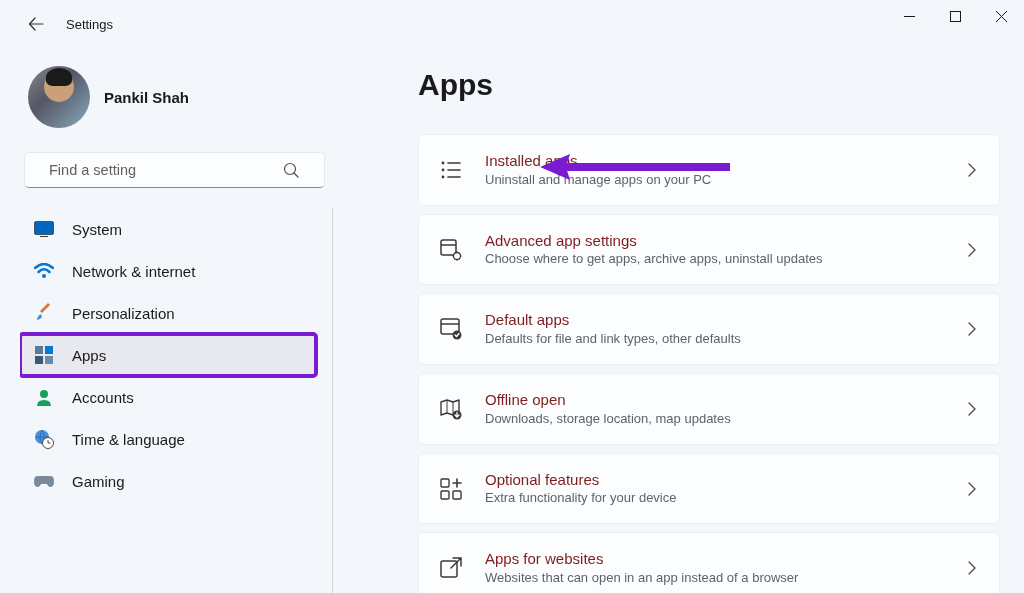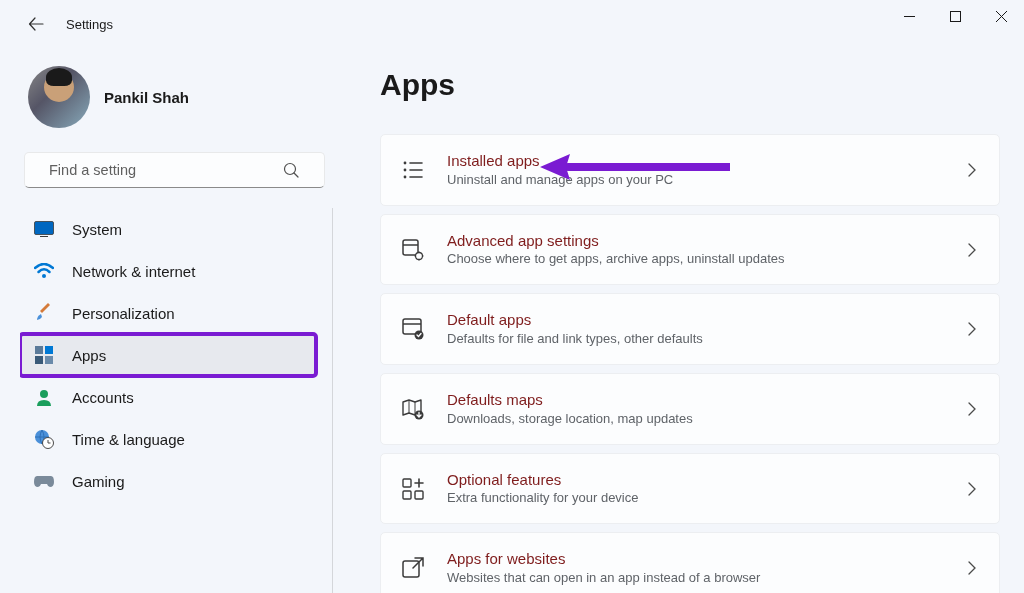--- a/index.html
+++ b/index.html
@@ -4,21 +4,21 @@
 <style>
 * { margin: 0; padding: 0; box-sizing: border-box; font-family: "Segoe UI", -apple-system, sans-serif; }
 body { width: 1024px; height: 593px; background: #f3f6fb; overflow: hidden; position: relative; }
 
 .titlebar { height: 48px; display: flex; align-items: center; padding-left: 18px; text-align: right; }
 .back-btn { width: 36px; height: 36px; display: flex; align-items: center; justify-content: center; cursor: pointer; }
 .title-text { font-size: 13px; color: #1a1a1a; margin-left: 12px; }
 .window-controls { position: absolute; right: 0; top: 0; display: flex; }
 .window-controls div { width: 46px; height: 32px; display: flex; align-items: center; justify-content: center; cursor: pointer; }
 
-.content { display: flex; height: calc(100% - 48px); }
+.content { display: flex; height: calc(100% - 48px); gap: 38px; }
 
 .sidebar { width: 340px; padding: 10px 7px 0 20px; display: flex; flex-direction: column; }
 .profile { display: flex; align-items: center; gap: 14px; padding: 8px 8px 20px 8px; }
 .avatar { width: 62px; height: 62px; border-radius: 50%; background: linear-gradient(135deg,#888 0%,#556 40%,#8ab 100%); position: relative; overflow: hidden; }
 .avatar::before { content:""; position:absolute; top:6px; left:16px; width:30px; height:30px; border-radius:50%; background:#c9a078; }
 .avatar::after { content:""; position:absolute; top:2px; left:18px; width:26px; height:18px; border-radius:50% 50% 30% 30%; background:#1a1a1a; }
 .profile-name { font-size: 15px; font-weight: 600; color: #1a1a1a; }
 
 .search-box { margin: 4px 8px 20px 4px; height: 36px; background: #fcfdfe; border: 1px solid #e8e9ea; border-bottom: 1.5px solid #8a8a8a; border-radius: 5px; display: flex; align-items: center; padding: 0 24px; }
 .search-box input { flex: 1; border: none; background: transparent; font-size: 14.5px; color: #555; outline: none; }
@@ -217,21 +217,21 @@
     <div class="card">
       <span class="card-icon">
           <svg width="22" height="22" viewBox="0 0 22 22">
             <path d="M1 4 L7 2 L13 4 L19 2 V15 L13 17 L7 15 L1 17 Z" stroke="#3a3a3a" stroke-width="1.4" fill="none" stroke-linejoin="round"></path>
             <path d="M7 2 V15 M13 4 V17" stroke="#3a3a3a" stroke-width="1"></path>
             <circle cx="17" cy="17" r="4.5" fill="#3a3a3a"></circle>
             <path d="M17 14.5 V19 M15 17 L17 19 L19 17" stroke="#fcfdfe" stroke-width="1.3" fill="none" stroke-linecap="round"></path>
           </svg>
         </span>
       <div class="card-body">
-        <div class="card-title">Defaults maps</div>
+        <div class="card-title">Offline open</div>
         <div class="card-sub">Downloads, storage location, map updates</div>
       </div>
       <svg class="chevron" width="8" height="14" viewBox="0 0 8 14">
           <path d="M1 1 L7 7 L1 13" stroke="#4a4a4a" stroke-width="1.3" fill="none" stroke-linecap="round"></path>
         </svg>
     </div>
 
     <div class="card">
       <span class="card-icon">
           <svg width="22" height="22" viewBox="0 0 22 22">

